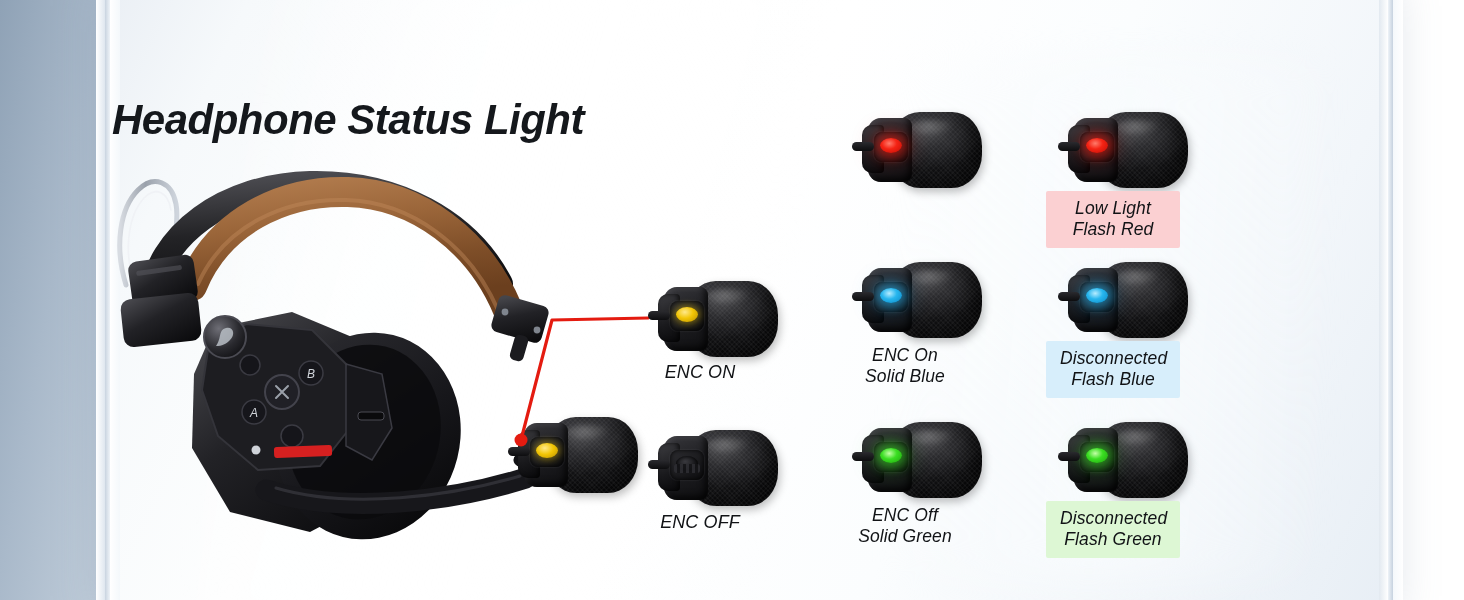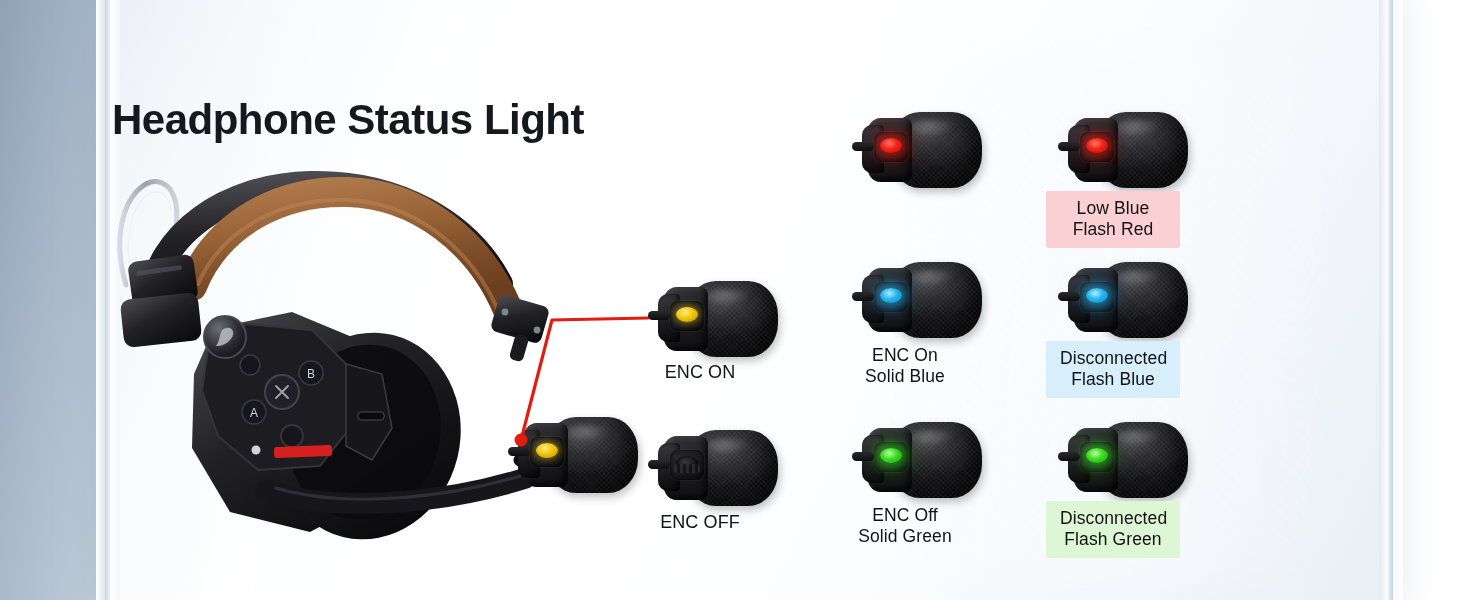--- a/index.html
+++ b/index.html
@@ -9,20 +9,21 @@
     overflow: hidden;
   }
 
   #stage {
     position: relative;
     width: 1188px; height: 600px;
     background: linear-gradient(105deg,
         #9fb0c2 0%, #b3c1d0 6%, #cfd9e3 12%,
         #e8eef4 20%, #f4f7fa 30%, #fafcfd 50%,
         #f3f6fa 68%, #e6ecf3 80%, #cbd6e2 90%, #a8b8c9 100%);
+    font-style: italic;
   }
 
   
   .bg-left-wall {
     position: absolute; left: 0; top: 0; width: 120px; height: 600px;
     background: linear-gradient(100deg, #8fa2b6 0%, #a9b9ca 45%, #c6d2de 100%);
   }
   .bg-right-wall {
     position: absolute; right: 0; top: 0; width: 110px; height: 600px;
     background: linear-gradient(260deg, #93a5b8 0%, #aebdcd 45%, #ccd7e2 100%);
@@ -375,21 +376,21 @@
 
   <div class="mic" style="left:1044px; top:112px;">
     <div class="body"></div>
     <div class="gloss"></div>
     <div class="neck"></div>
     <div class="collar"></div>
     <div class="bezel"></div>
     <div class="led red"></div>
     <div class="arm"></div>
   </div>
-  <div class="cap hl hl-red" style="left:1046px; top:191px; width:134px;">Low Blue
+  <div class="cap hl hl-red" style="left:1046px; top:191px; width:134px;">Low Light
 Flash Red</div>
 
   <div class="mic" style="left:1044px; top:262px;">
     <div class="body"></div>
     <div class="gloss"></div>
     <div class="neck"></div>
     <div class="collar"></div>
     <div class="bezel"></div>
     <div class="led blue"></div>
     <div class="arm"></div>

